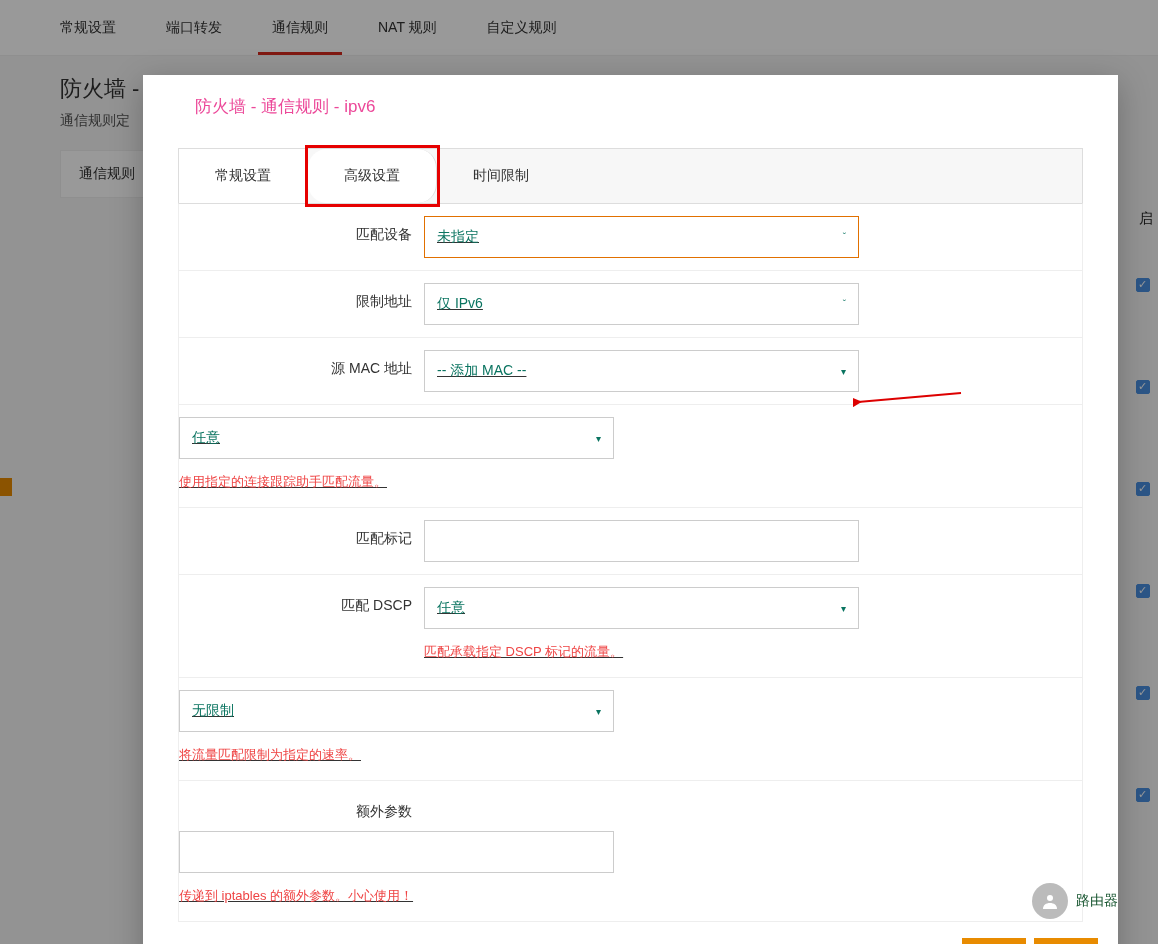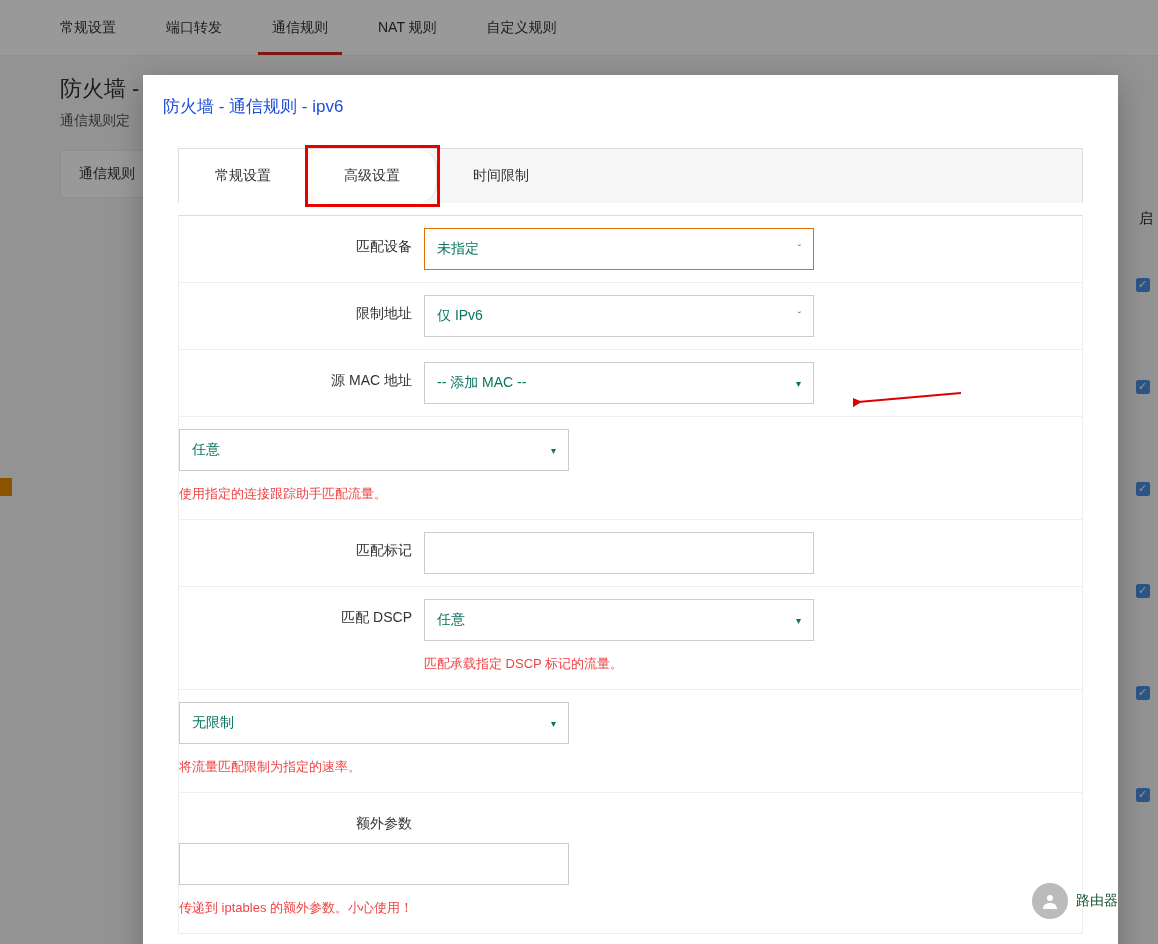--- a/index.html
+++ b/index.html
@@ -53,21 +53,21 @@
       inset: 0;
       background: rgba(0,0,0,0.4);
     }
     .modal {
       position: absolute;
       left: 143px; right: 40px;
       top: 75px;
       background: #fff;
       box-shadow: 0 8px 30px rgba(0,0,0,0.25);
     }
-    .modal-title { padding: 20px 20px 10px; font-size: 17px; color: #1d4ed8; }
+    .modal-title { padding: 20px 20px 10px; font-size: 17px; color: #ec4899; margin-left: 32px; }
     .modal-tabs {
       display: flex;
       margin: 20px 35px 0;
       border: 1px solid #ddd;
       border-bottom: none;
       background: #f7f7f7;
     }
     .modal-tab {
       padding: 18px 36px;
       cursor: pointer;
@@ -81,37 +81,37 @@
     .modal-tab:first-child { border-right: 1px solid #ddd; background: #fff;}
     .modal-tab:first-child { border-right: 1px solid #ddd; }
     .modal-tabs .modal-tab + .modal-tab { border-left: none; border-radius: 19px; }
     .hl-box {
       position: absolute;
       border: 3px solid #e60000;
       pointer-events: none;
     }
     .form {
       border: 1px solid #eee;
-      margin: 12px 35px;
+      margin: 0 35px;
       border-top: 1px solid #ddd;
     }
     .form-row {
       display: flex;
       align-items: flex-start;
       border-bottom: 1px solid #eee;
       padding: 12px 0;
     }
     .form-row:last-child { border-bottom: none; flex-direction: column; }
     .form-label {
       width: 245px;
       text-align: right;
       padding: 10px 12px 10px 0;
       color: #333;
     }
-    .form-field { width: 390px; }
+    .form-field { width: 435px; text-decoration: underline; }
     .control {
       width: 100%;
       height: 42px;
       border: 1px solid #ccc;
       display: flex;
       align-items: center;
       padding: 0 12px;
       color: #0a7460;
       position: relative;
       cursor: pointer;

